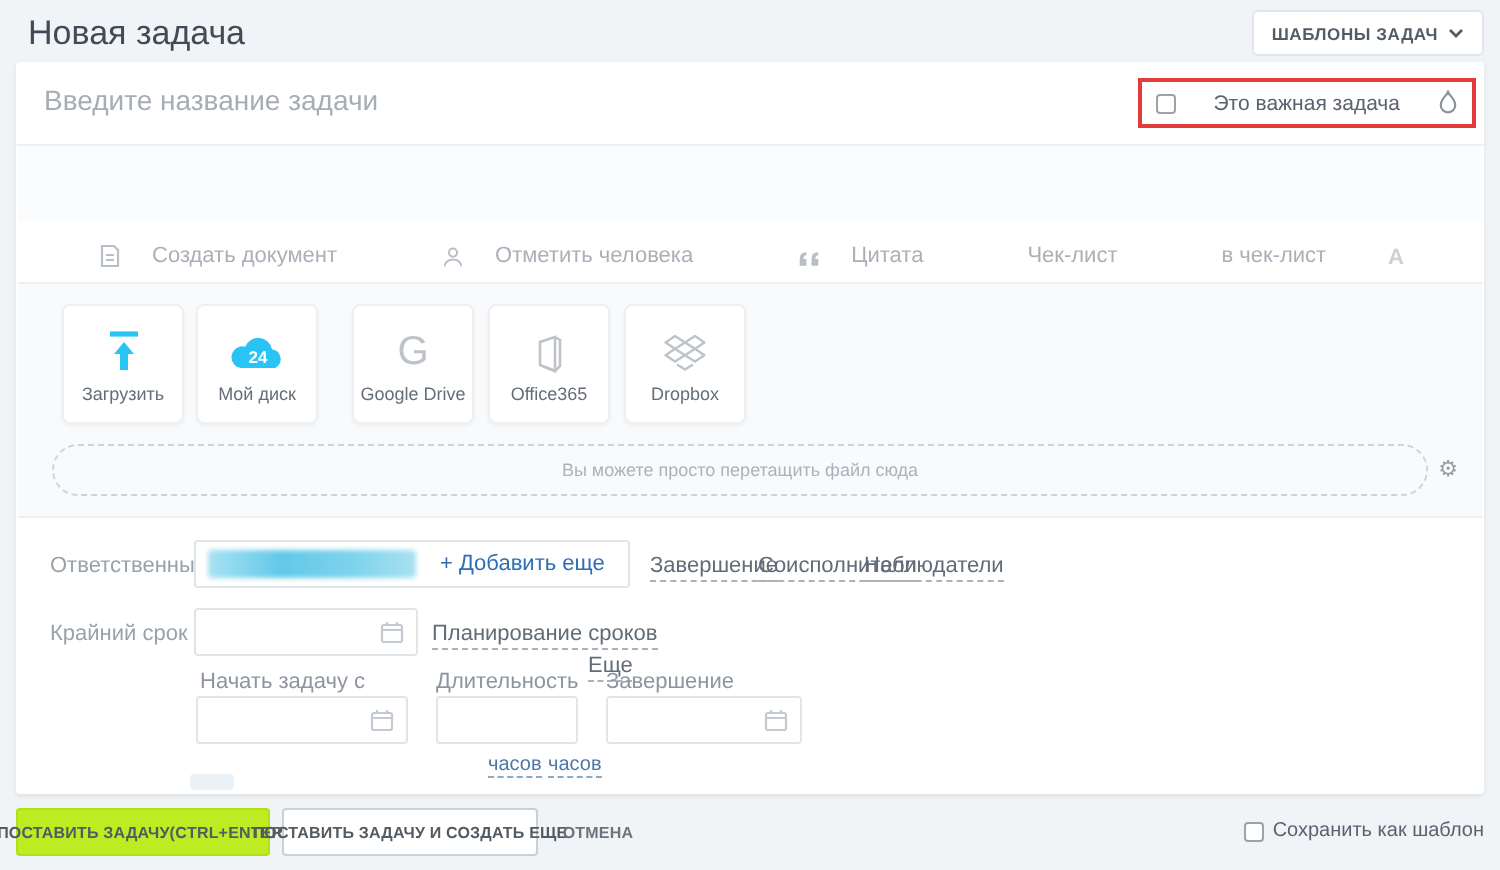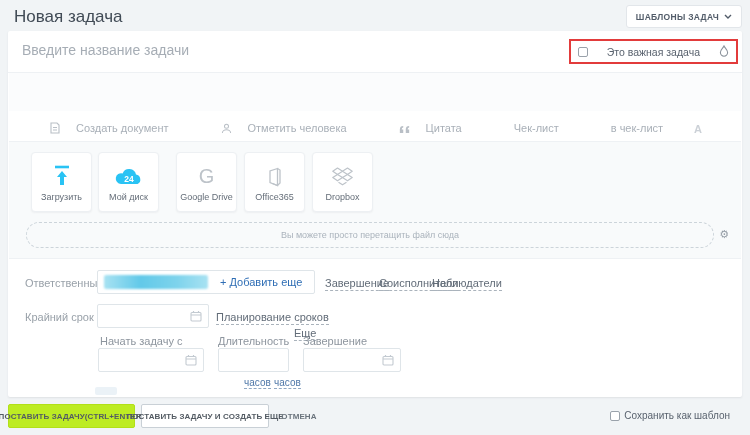--- a/index.html
+++ b/index.html
@@ -94,21 +94,21 @@
   .btn {
     position:absolute; top:404px; height:24px; border-radius:2px; font-size:8px;
     font-weight:bold; letter-spacing:.1px; display:flex; align-items:center;
     justify-content:center; cursor:pointer; white-space:nowrap; color:#535b63;
     font-family:"Liberation Sans","DejaVu Sans",sans-serif;
   }
   .btn-green { left:8px; width:127px; background:#bdec23; border:1px solid #b2e018; }
   .btn-white { left:141px; width:128px; background:#fff; border:1px solid #c9d0d6; }
   .btn-cancel { left:276px; width:46px; background:transparent; border:none; color:#6b747d; }
   .save-tpl {
-    position:absolute; right:20px; top:410px; display:flex; align-items:center; gap:4px; cursor:pointer;
+    position:absolute; right:8px; top:410px; display:flex; align-items:center; gap:4px; cursor:pointer;
   }
   .save-tpl .lbl { font-size:10px; color:#59626e; white-space:nowrap; }
   svg { display:block; }
 </style>
 </head>
 <body>
 
 <div class="hdr-title">Новая задача</div>
 
 <div class="icon-btn" style="left:632px;">

